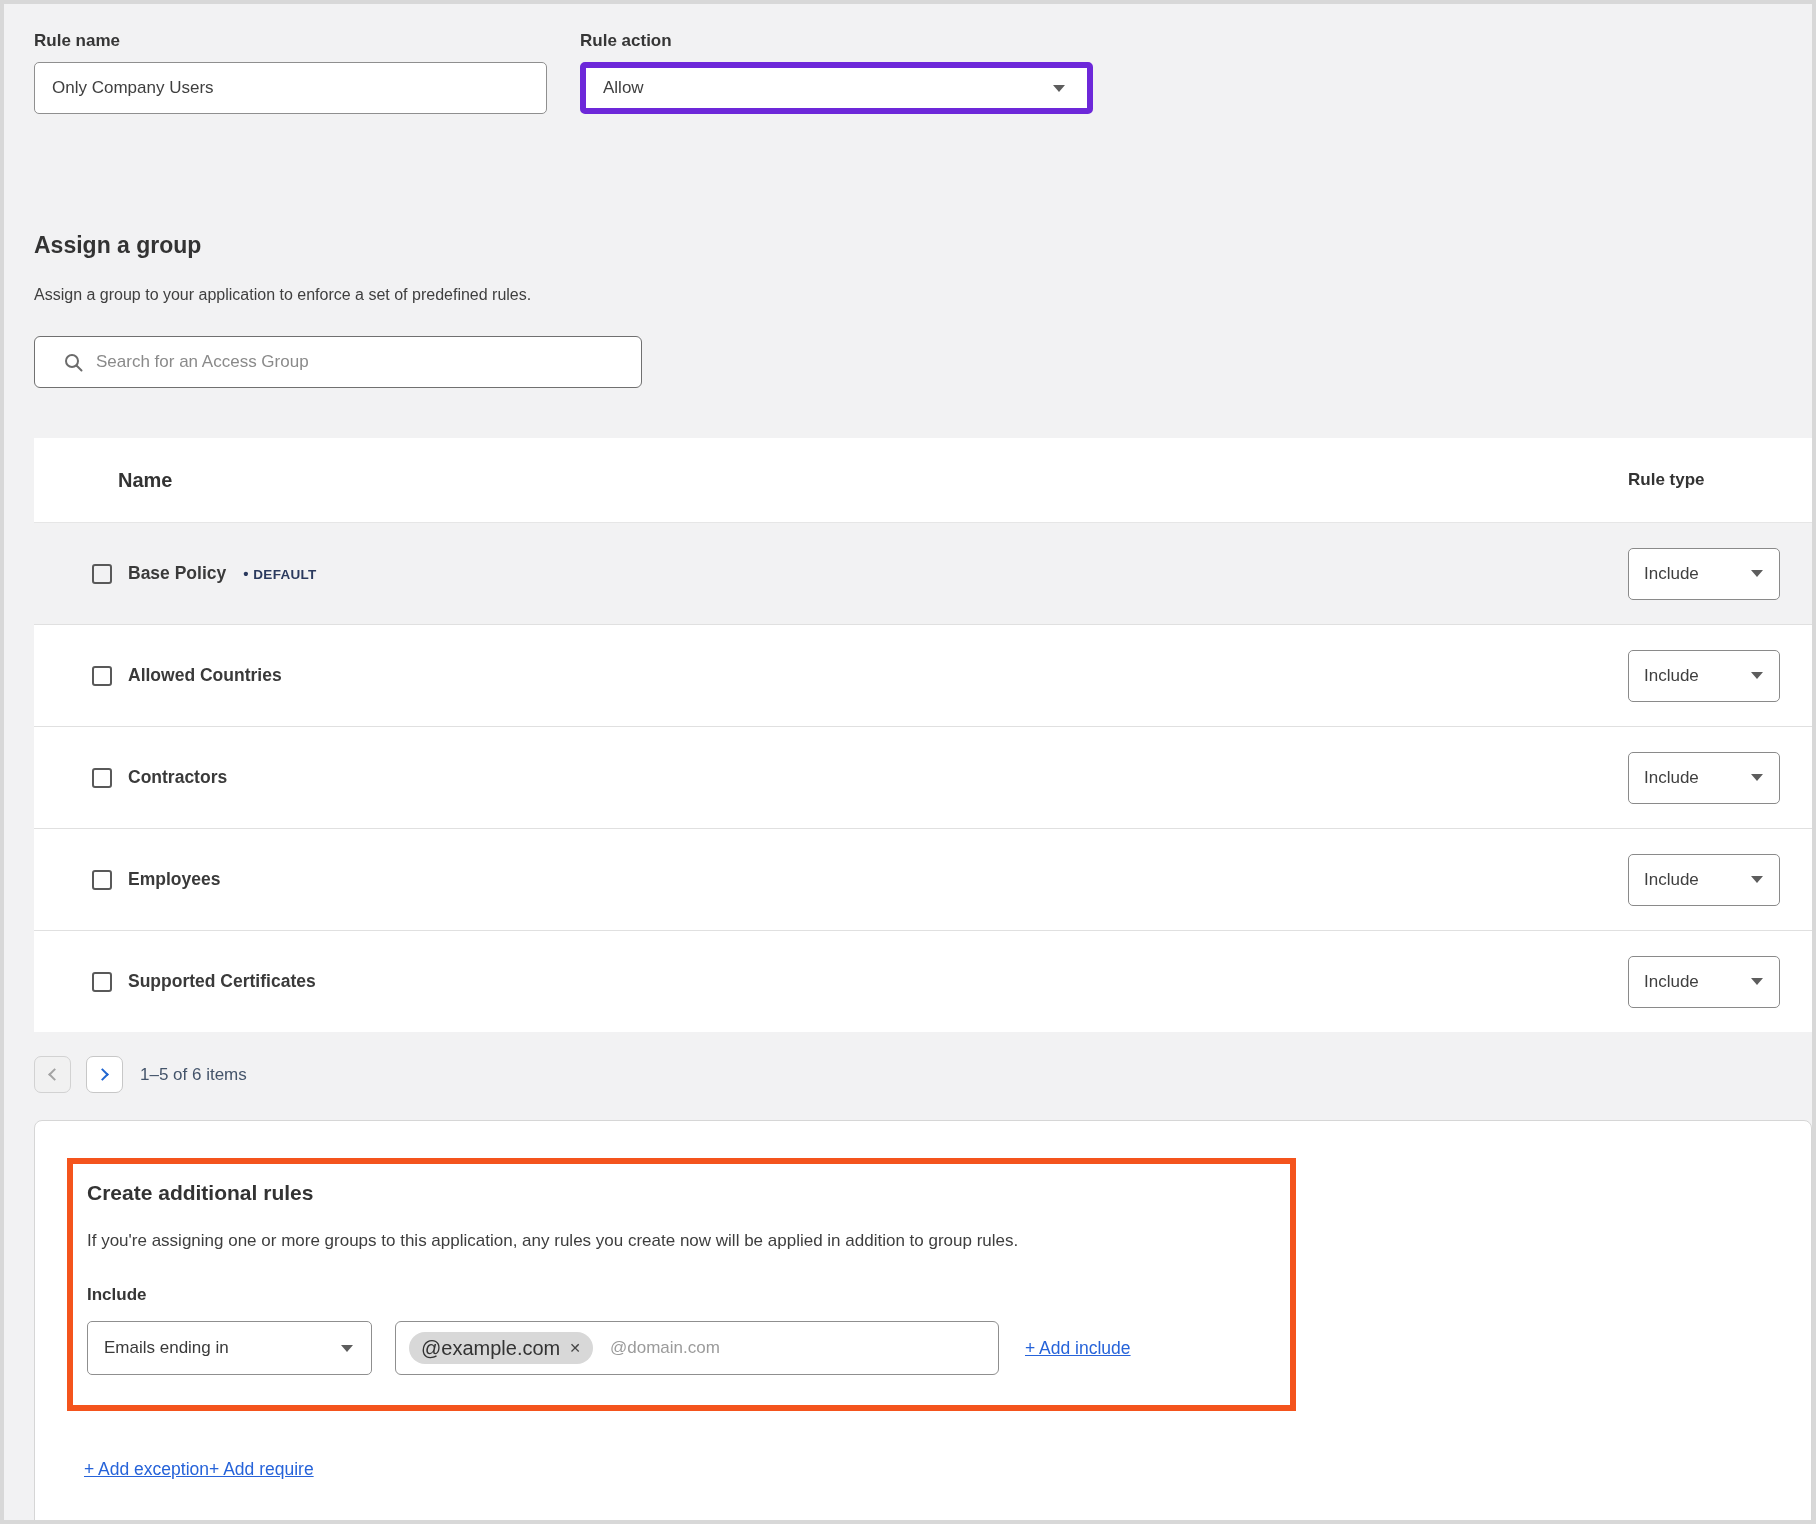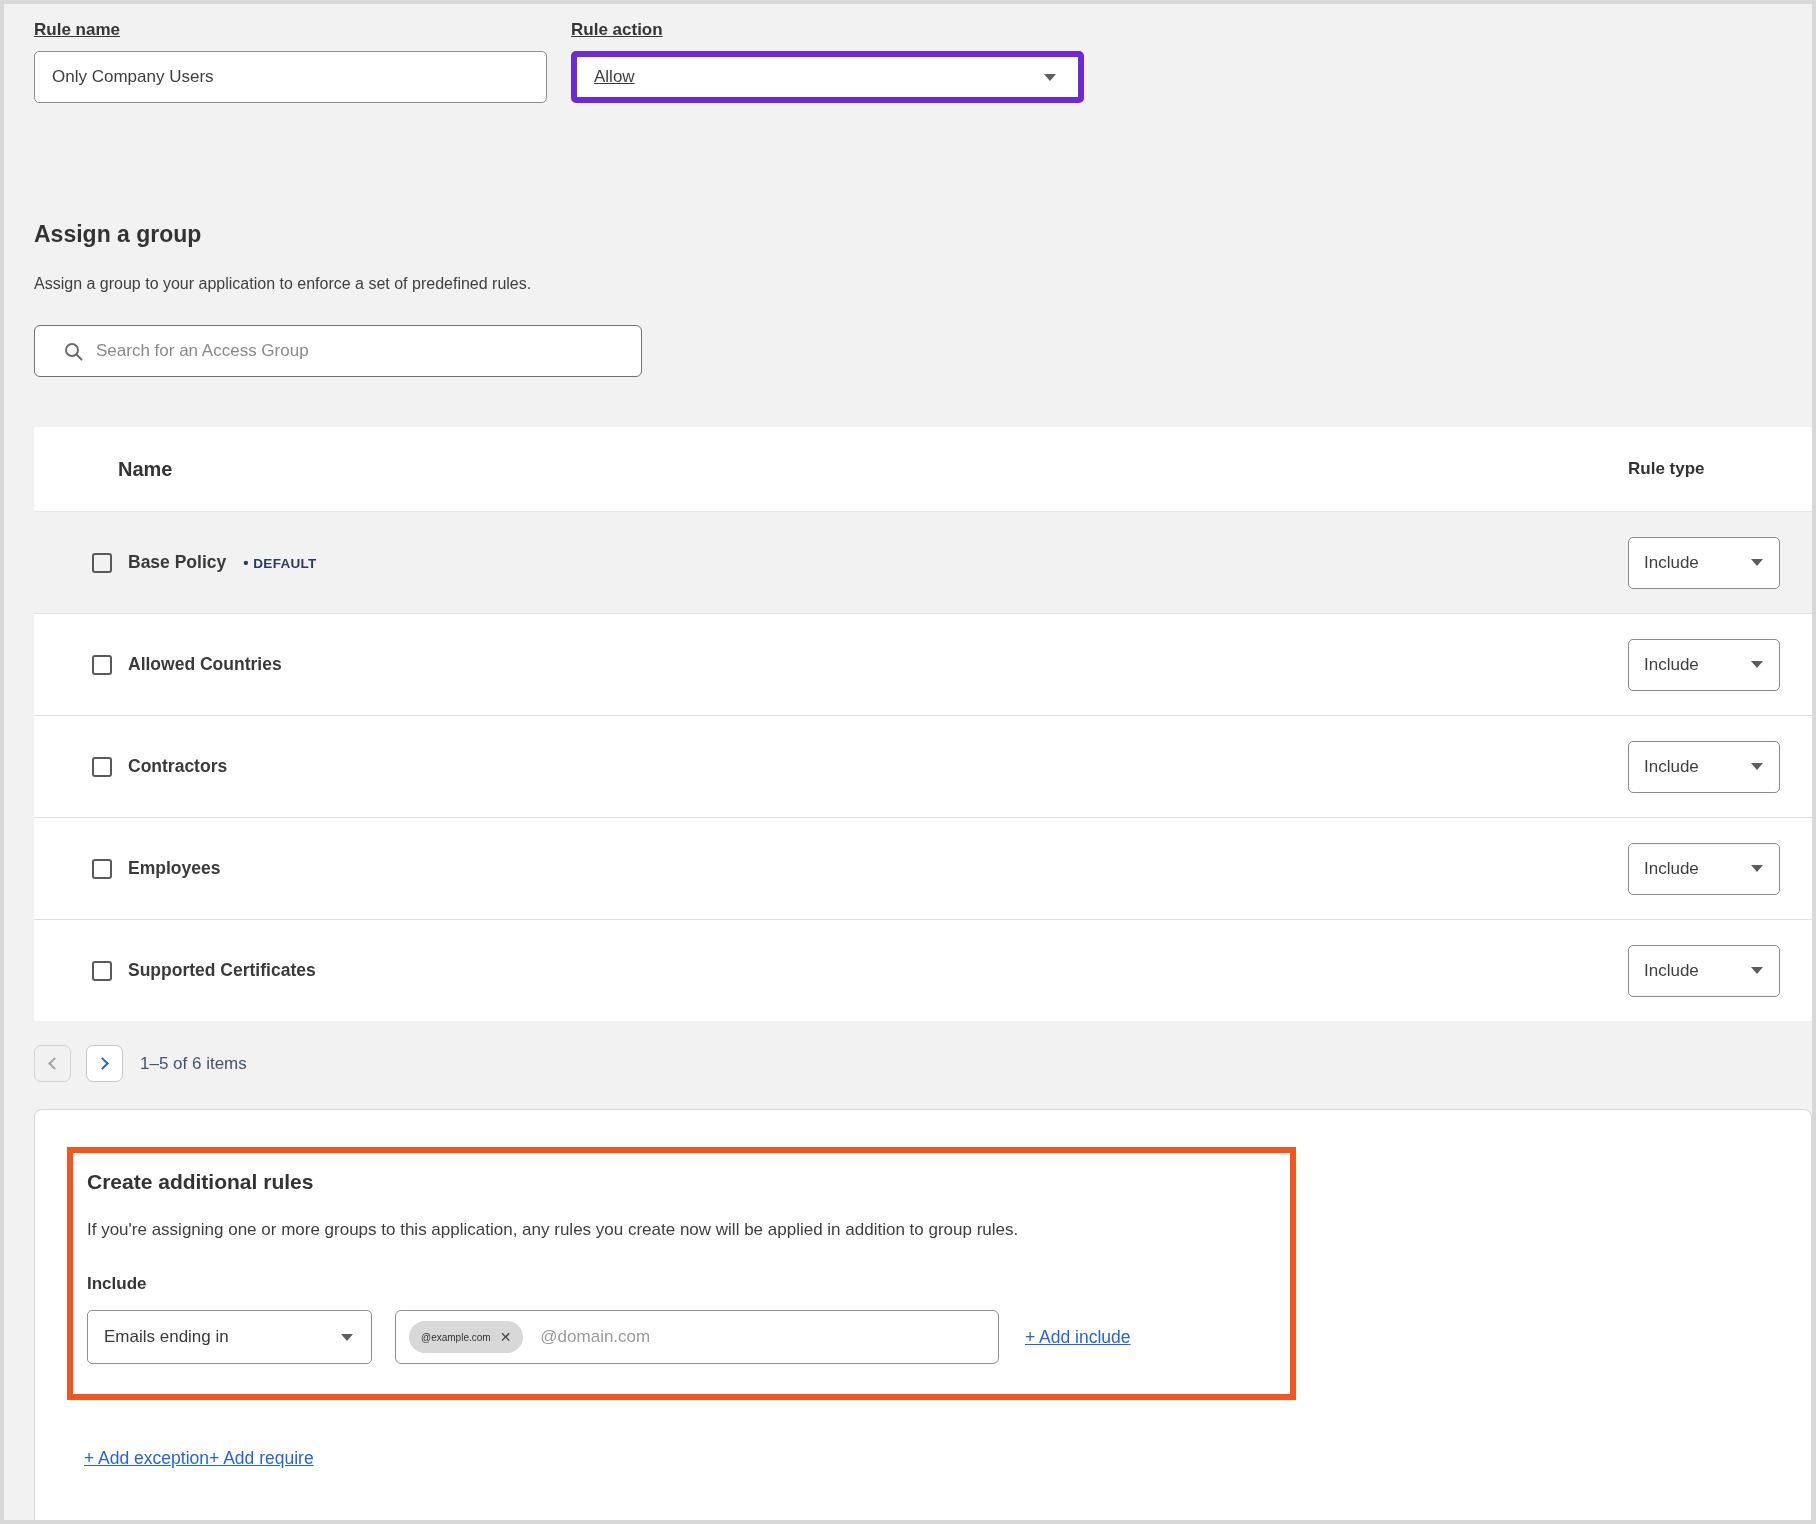--- a/index.html
+++ b/index.html
@@ -6,21 +6,21 @@
   html,body { background:#e9e9e9; }
   body { font-family:"Liberation Sans", sans-serif; color:#3a3a3a; }
 
   .page {
     position:relative; width:1816px; height:1524px;
     background:#f2f2f3; border:4px solid #d8d8d8; overflow:hidden;
   }
   .content { margin-left:30px; width:1778px; }
 
   
-  .form-row { display:flex; gap:24px; padding-top:10px;text-decoration:underline; }
+  .form-row { display:flex; gap:33px; padding-top:21px; }
   .field { width:513px; }
   .field-label { font-size:17px; font-weight:bold; color:#363636; margin:6px 0 11px; }
   .text-input {
     width:513px; height:52px; background:#fff; border:1px solid #8f8f8f;
     border-radius:5px; font-size:17px; color:#3f3f3f; padding:0 17px;
     font-family:"Liberation Sans", sans-serif; outline:none;
   }
   .select {
     width:513px; height:52px; background:#fff; border:6px solid #6d28d9;
     border-radius:5px; display:flex; align-items:center; justify-content:space-between;
@@ -98,21 +98,21 @@
     padding:0 18px 0 16px; font-size:17px; color:#3a3a3a; cursor:pointer;
   }
   .tag-input {
     margin-left:23px; width:604px; height:54px; background:#fff; border:1px solid #8f8f8f;
     border-radius:6px; display:flex; align-items:center; padding:0 13px; gap:17px; cursor:text;
   }
   .chip {
     background:#d8d8d8; border-radius:16px; height:32px; display:flex; align-items:center;
     padding:0 12px; gap:9px; flex:none;
   }
-  .chip-label { font-size:10px; color:#333;text-align:center; }
+  .chip-label { font-size:20px; color:#333;text-align:center; }
   .chip-x { font-size:14px; color:#454545; cursor:pointer; line-height:1; }
   .tag-placeholder { font-size:17px; color:#9b9b9b; }
   .link { font-size:17.5px; color:#2663d9; text-decoration:underline; cursor:pointer; }
   .add-include { margin-left:26px; }
   .links-row { display:flex; margin:48px 0 0 17px; }
 
   
   .search-icon { flex:none; display:block; }
 </style>
 </head>

